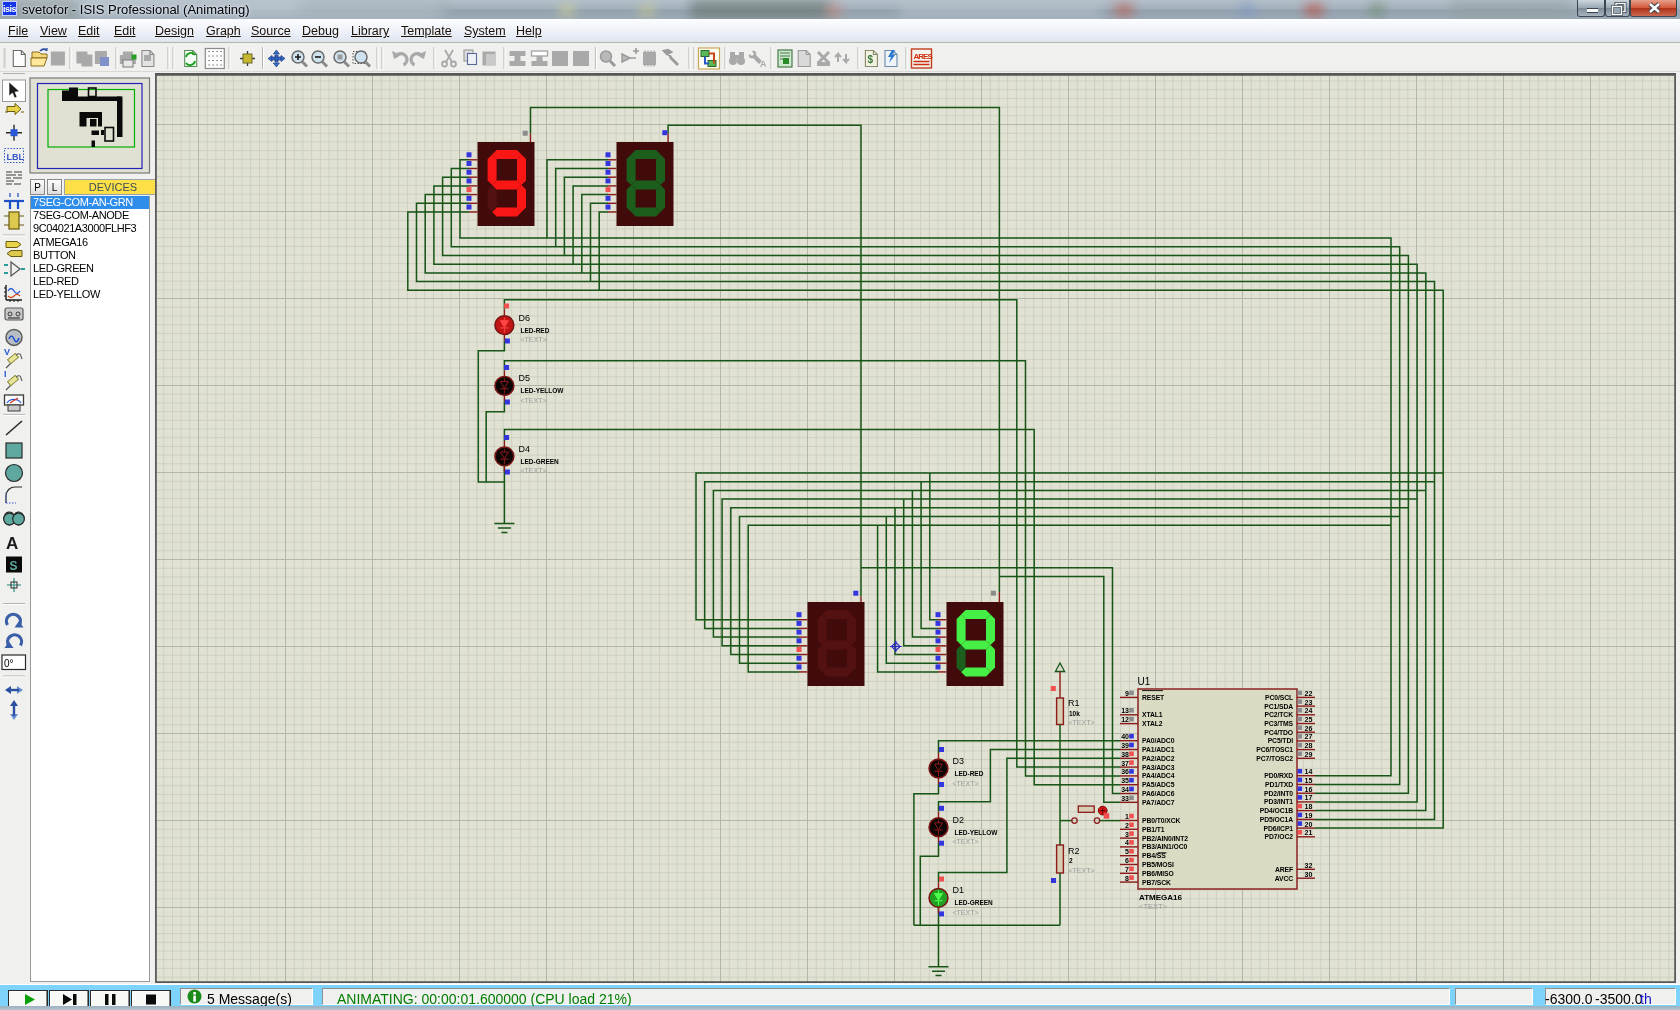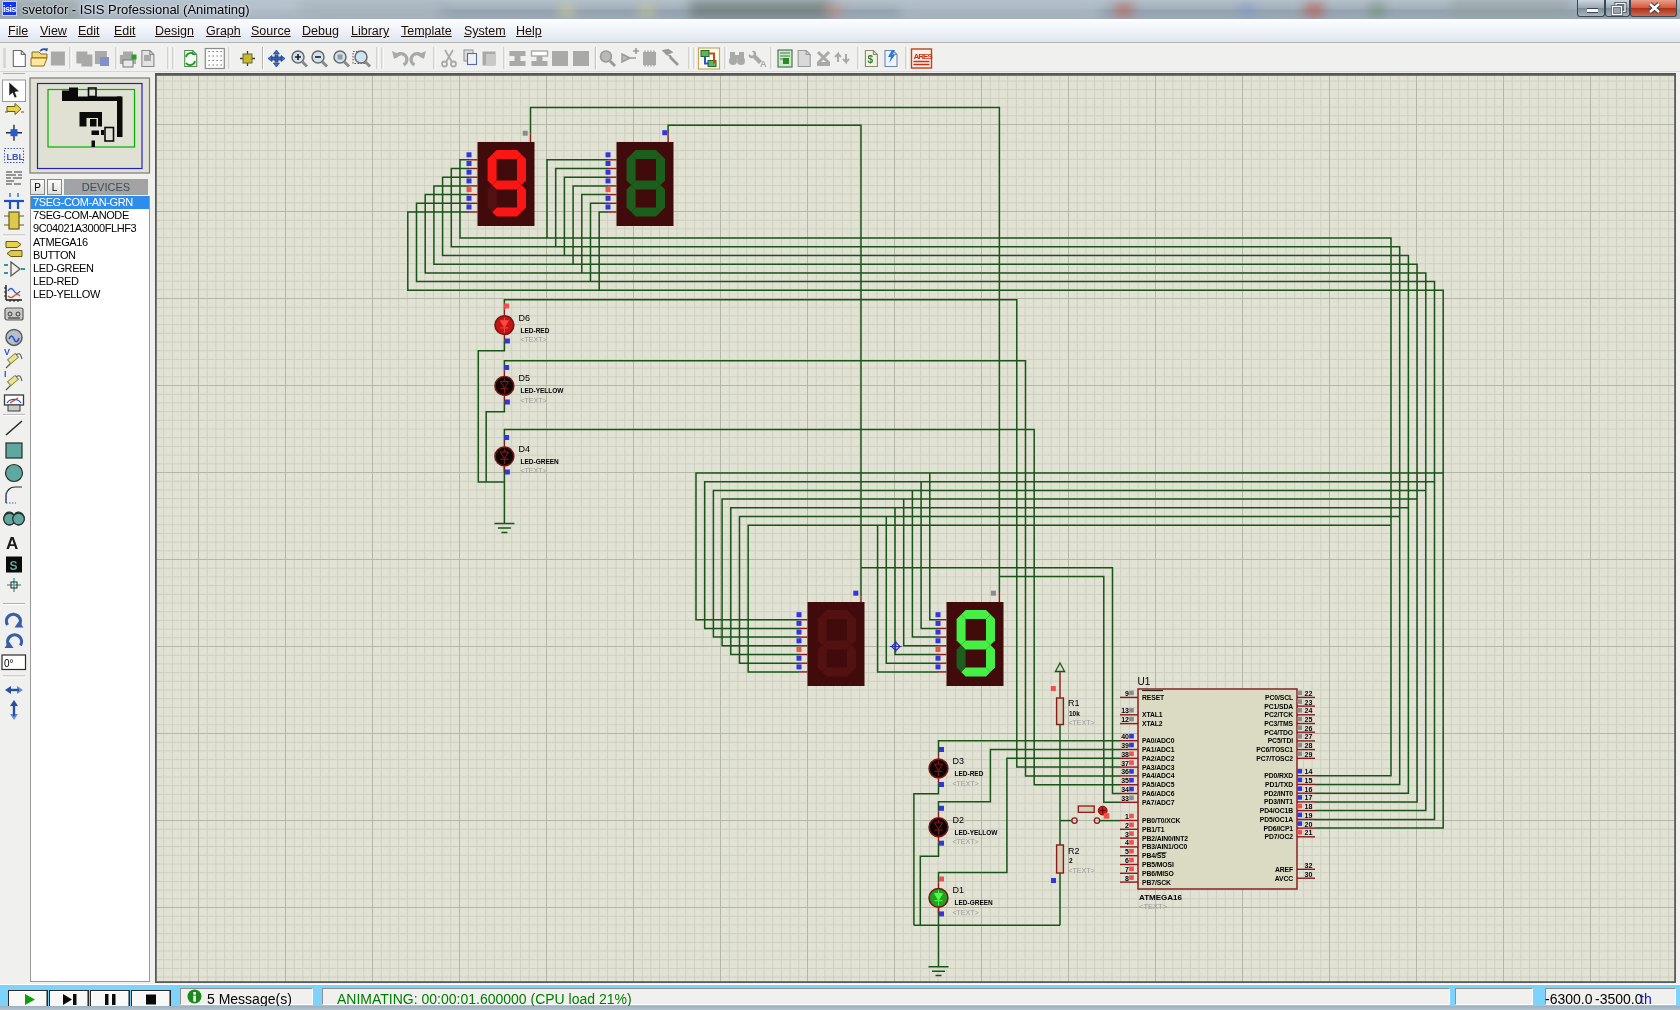--- a/index.html
+++ b/index.html
@@ -9,21 +9,21 @@
 #wbtns { position:absolute; right:3px; top:0; height:17px; }
 .wb { display:inline-block; width:28px; height:17px; background:linear-gradient(to bottom,#cdd6de 0%,#98a6b2 50%,#7e8c98 52%,#a8b4be 100%); border:1px solid #3c4650; border-top:none; border-radius:0 0 3px 3px; position:relative; vertical-align:top; }
 .wb.close { width:45px; background:linear-gradient(to bottom,#e8a08c 0%,#d4593c 48%,#b83useless018 52%,#c96a50 100%); background:linear-gradient(to bottom,#e8a08c 0%,#d4593c 48%,#b03018 52%,#c96a50 100%); }
 #menubar { position:absolute; left:0; top:19px; width:1680px; height:24px; background:linear-gradient(to bottom,#fcfdff 0%,#eef1f8 55%,#dfe4ef 100%); border-bottom:1px solid #b5b5b0; }
 #menubar span { position:absolute; top:5px; font-size:12.5px; color:#1a1208;text-decoration:underline; }
 #toolbar { position:absolute; left:0; top:43px; width:1680px; height:29px; background:#f0f0ee; border-bottom:1px solid #d8d8d4; }
 #leftstrip { position:absolute; left:0; top:72px; width:28px; height:912px; background:#f0f0ee; }
 #leftpanel { position:absolute; left:28px; top:72px; width:127px; height:912px; background:#f0f0ee; }
 #devhdr { position:absolute; left:2px; top:107px; width:120px; height:17px; }
 .plbtn { position:absolute; top:0; width:15px; height:16px; background:linear-gradient(to bottom,#fdfdfd,#dedede); border:1px solid #888; font-size:10px; text-align:center; line-height:15px; }
-#devtitle { position:absolute; left:34px; top:0; width:84px; height:16px; background:#a3a3a3; border:1px solid #98a2ac; color:#3c4c58; font-size:11px; text-align:center; line-height:15px; }
+#devtitle { position:absolute; left:34px; top:0; width:98px; height:16px; background:#fde047; border:1px solid #98a2ac; color:#3c4c58; font-size:11px; text-align:center; line-height:15px; }
 #devlist { position:absolute; left:2px; top:124px; width:120px; height:786px; background:#fff; border:1px solid #9a9a9a; border-top:none; font-size:11px; color:#000; }
 #devlist div { height:13.2px; line-height:13.2px; padding-left:2px; white-space:nowrap; letter-spacing:-0.4px; }
 #devlist div.sel { background:#2e8ceb; color:#fff; }
 #canvasborder { position:absolute; left:155px; top:73px; width:1521px; height:910px; border:1px solid #555; border-right:2px solid #555; }
 #statusbar { position:absolute; left:0; top:984px; width:1680px; height:22px; background:#7dd3fc; border-top:1px solid #fff; font-size:14px; }
 .sunk { position:absolute; top:3px; height:17px; border:1px solid #8f8f8f; border-bottom-color:#fdfdfd; border-right-color:#fdfdfd; background:#f0f0ee; }
 .pbtn { position:absolute; top:5px; width:40px; height:19px; background:#f8f8f6; border:1px solid #2a2a2a; box-shadow:inset -1px -1px 0 #888,inset 1px 1px 0 #fff; }
 #bottomedge { position:absolute; left:0; top:1006px; width:1680px; height:4px; background:linear-gradient(to bottom,#9db0bf,#b3c3cf); }
 svg text { font-family:"Liberation Sans",sans-serif; }
 </style></head><body>

